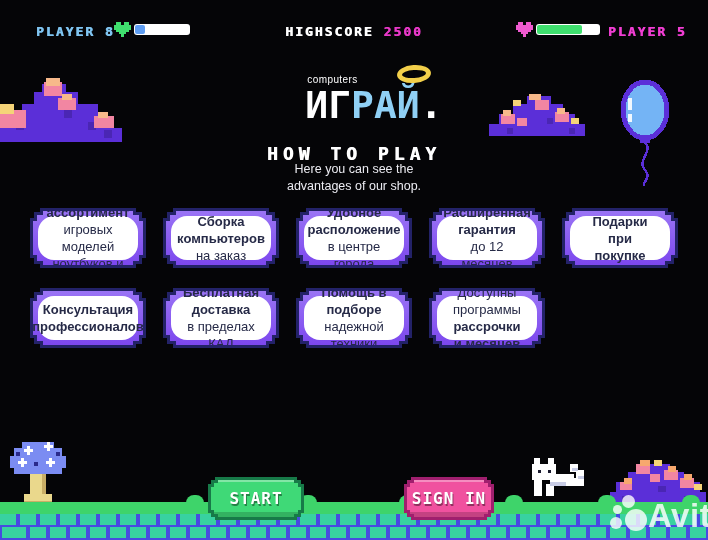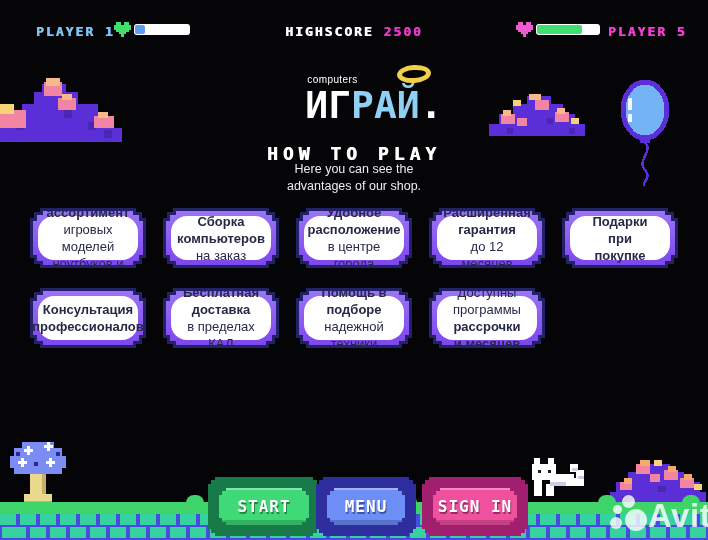--- a/index.html
+++ b/index.html
@@ -85,58 +85,58 @@
   .card-text b{font-weight:bold;}
   .stacked span,.stacked b{display:block;}
   
   .grass{position:absolute;left:0;top:502px;width:708px;height:12px;background:#3ed46a;}
   .bump{position:absolute;top:495px;width:18px;height:8px;border-radius:9px 9px 0 0;background:#3ed46a;}
   .bricks{position:absolute;left:0;top:514px;width:708px;height:26px;background:#474be0;}
   .brick-row{height:11px;margin-bottom:2px;background:repeating-linear-gradient(90deg,#38d2a0 0 16px,#474be0 16px 20px);}
   .brick-row.offset{background-position-x:10px;}
   
   .pxbtn{
-    position:absolute;top:477px;height:37px;padding:11px;cursor:pointer;
+    position:absolute;top:477px;height:37px;padding:3px;cursor:pointer;
     clip-path:polygon(7px 0,calc(100% - 7px) 0,calc(100% - 7px) 3px,calc(100% - 3px) 3px,
       calc(100% - 3px) 7px,100% 7px,100% calc(100% - 7px),calc(100% - 3px) calc(100% - 7px),
       calc(100% - 3px) calc(100% - 3px),calc(100% - 7px) calc(100% - 3px),calc(100% - 7px) 100%,
       7px 100%,7px calc(100% - 3px),3px calc(100% - 3px),3px calc(100% - 7px),
       0 calc(100% - 7px),0 7px,3px 7px,3px 3px,7px 3px);
     text-align:center;
   }
   .pxbtn-in{
     width:100%;height:100%;display:flex;align-items:center;justify-content:center;
     clip-path:inherit;
     box-shadow:inset 0 2px 0 rgba(255,255,255,.35),inset 0 -5px 0 rgba(0,0,0,.18);
     font-family:"DejaVu Sans Mono",monospace;font-weight:bold;font-size:16px;
     letter-spacing:1px;color:#fff;text-shadow:1px 2px 0 rgba(0,0,0,.4);
   }
   .btn-start{left:208px;width:90px;background:#177a48;}
   .btn-start .pxbtn-in{background:#3fd977;}
   .btn-menu{left:316px;width:78px;background:#2e2e9e;}
   .btn-menu .pxbtn-in{background:#6d8df7;}
-  .btn-signin{left:422px;width:84px;background:#a01f6e;}
+  .btn-signin{left:404px;width:84px;background:#a01f6e;}
   .btn-signin .pxbtn-in{background:#f0519f;}
   
   .watermark{position:absolute;left:610px;top:495px;display:flex;align-items:center;z-index:5;}
   .wm-dots{position:relative;width:38px;height:42px;}
   .wm-dot{position:absolute;border-radius:50%;background:rgba(255,255,255,.8);}
   .wm-d1{left:3px;top:10px;width:9px;height:9px;}
   .wm-d2{left:12px;top:0;width:13px;height:13px;}
   .wm-d3{left:0;top:22px;width:12px;height:12px;}
   .wm-d4{left:15px;top:14px;width:22px;height:22px;}
   .wm-text{font-size:33px;font-weight:bold;color:rgba(255,255,255,.82);letter-spacing:.5px;}
   svg{position:absolute;shape-rendering:crispEdges;}
 </style>
 </head>
 <body>
 
 <div class="stage">
 
-  <span class="hud-text p1">PLAYER 1</span>
+  <span class="hud-text p1">PLAYER 8</span>
   <svg class="heart h1" viewBox="0 0 7 6">
     <g fill="#3fe06e">
         <rect x="1" y="0" width="2" height="1"></rect>
         <rect x="4" y="0" width="2" height="1"></rect>
         <rect x="0" y="1" width="7" height="2"></rect>
         <rect x="1" y="3" width="5" height="1"></rect>
         <rect x="2" y="4" width="3" height="1"></rect>
         <rect x="3" y="5" width="1" height="1"></rect>
       </g>
   </svg>
@@ -435,25 +435,20 @@
   <div class="bricks">
     <div class="brick-row"></div>
     <div class="brick-row offset"></div>
   </div>
 
   <div class="pxbtn btn-start">
     <div class="pxbtn-in">
         <span>START</span>
       </div>
   </div>
-  <div class="pxbtn btn-menu">
-    <div class="pxbtn-in">
-        <span>MENU</span>
-      </div>
-  </div>
   <div class="pxbtn btn-signin">
     <div class="pxbtn-in">
         <span>SIGN IN</span>
       </div>
   </div>
 
   <div class="watermark">
     <span class="wm-dots">
       <span class="wm-dot wm-d1"></span>
       <span class="wm-dot wm-d2"></span>

